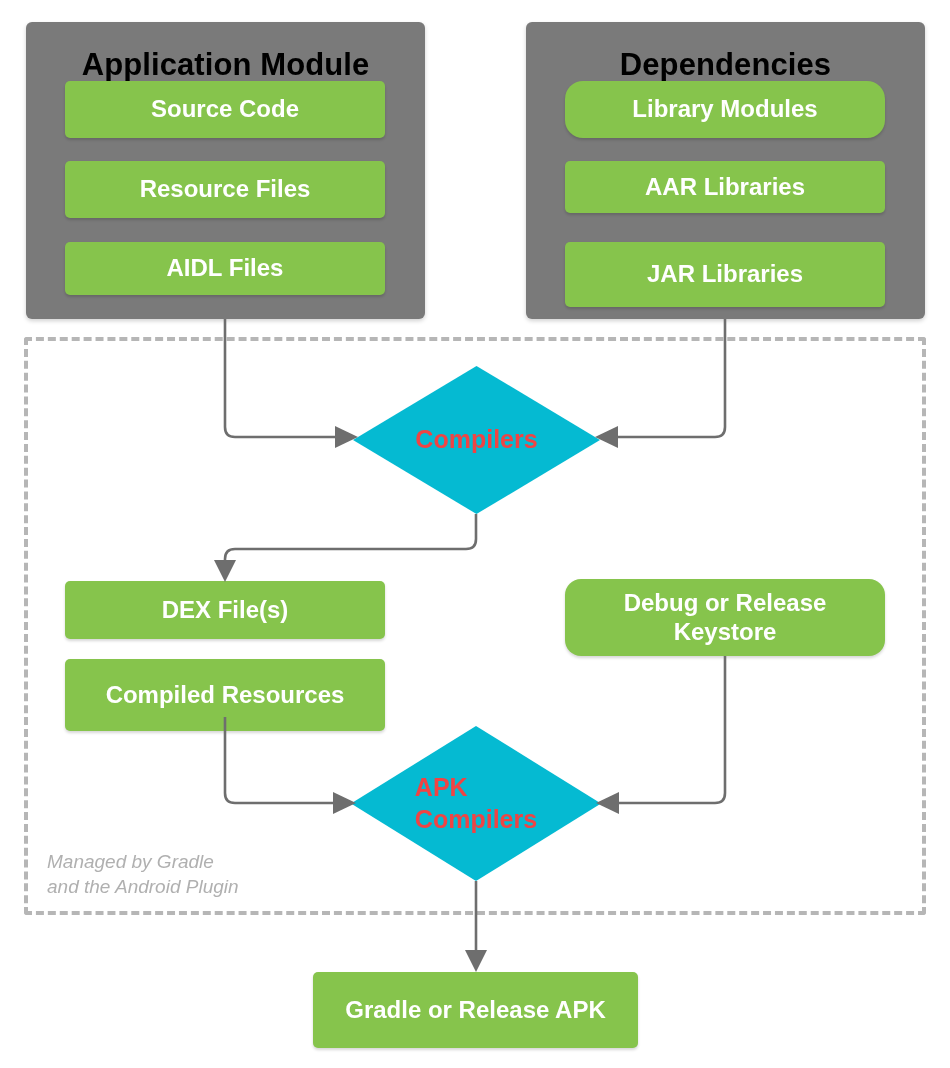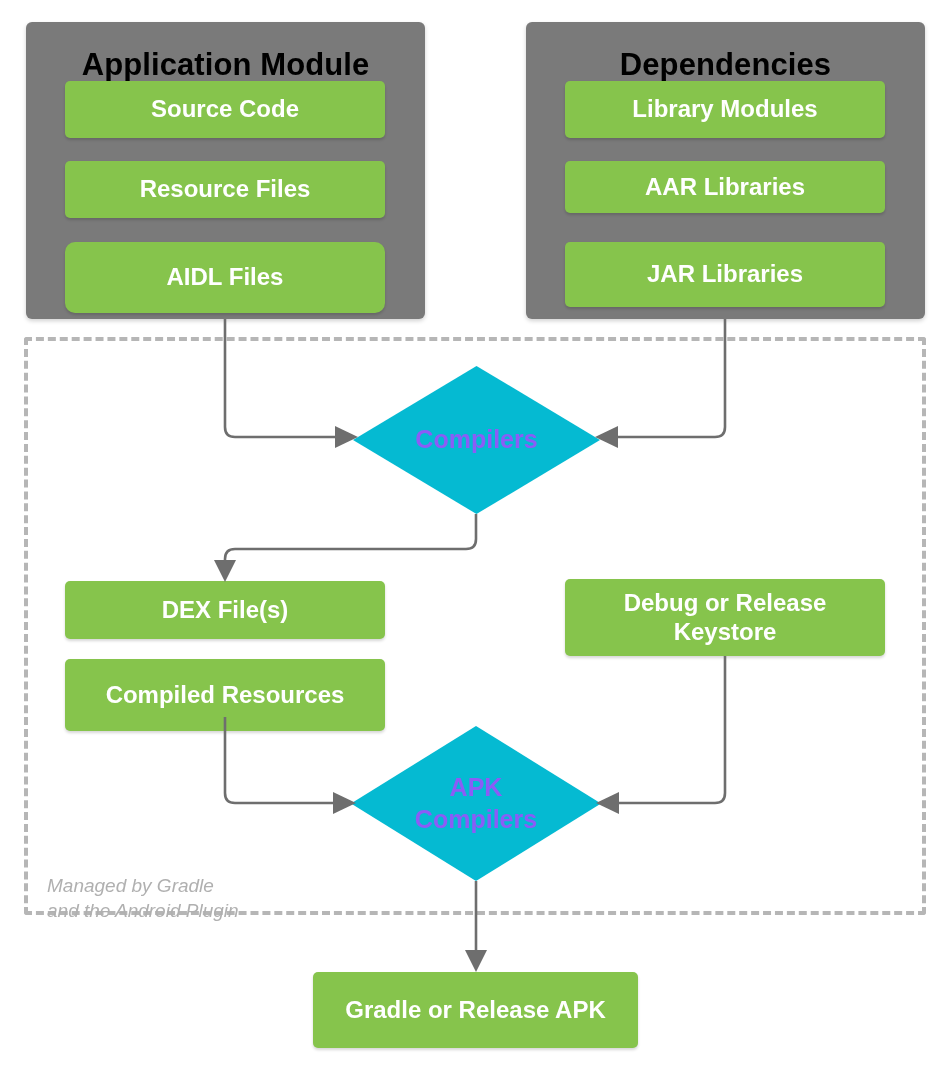--- a/index.html
+++ b/index.html
@@ -62,40 +62,39 @@
     border: 4px dashed #b6b6b6;
     border-radius: 3px;
     background: transparent;
   }
   .managed-caption {
     color: #b0b0b0;
     font-size: 19px;
     font-style: italic;
     line-height: 1.32;
     white-space: pre-line;
-    margin-top: 24px;
   }
 
   
   .diamond-wrap { position: absolute; }
   .diamond-shape {
     position: absolute;
     inset: 0;
     background: #05bad2;
     clip-path: polygon(50% 0%, 100% 50%, 50% 100%, 0% 50%);
     filter: drop-shadow(0 2px 3px rgba(0,0,0,0.16));
   }
   .diamond-label {
     position: absolute;
     inset: 0;
     display: flex;
     align-items: center;
     justify-content: center;
-    text-align: center;
-    color: #8b5cf6;
+    text-align: left;
+    color: #ef4444;
     font-size: 25px;
     font-weight: bold;
     line-height: 1.25;
     white-space: pre-line;
     pointer-events: none;
   }
 
   
   #connectors {
     position: absolute;
@@ -116,37 +115,37 @@
 
 <div id="diagram">
 
   <div class="abs dashed-region" style="left:24px; top:337px; width:902px; height:578px;"></div>
 
   <div class="abs group-box" style="left:26px; top:22px; width:399px; height:297px;">
     <div class="group-title">Application Module</div>
   </div>
   <div class="abs green-box" style="left:65px; top:81px; width:320px; height:57px;">Source Code</div>
   <div class="abs green-box" style="left:65px; top:161px; width:320px; height:57px;">Resource Files</div>
-  <div class="abs green-box" style="left:65px; top:242px; width:320px; height:71px;border-radius:10px;">AIDL Files</div>
+  <div class="abs green-box" style="left:65px; top:242px; width:320px; height:53px;">AIDL Files</div>
 
   <div class="abs group-box" style="left:526px; top:22px; width:399px; height:297px;">
     <div class="group-title">Dependencies</div>
   </div>
-  <div class="abs green-box" style="left:565px; top:81px; width:320px; height:57px;">Library Modules</div>
+  <div class="abs green-box" style="left:565px; top:81px; width:320px; height:57px;border-radius:18px;">Library Modules</div>
   <div class="abs green-box" style="left:565px; top:161px; width:320px; height:52px;">AAR Libraries</div>
   <div class="abs green-box" style="left:565px; top:242px; width:320px; height:65px;">JAR Libraries</div>
 
   <div class="diamond-wrap" style="left:353px; top:366px; width:247px; height:148px;">
     <div class="diamond-shape"></div>
     <div class="diamond-label">Compilers</div>
   </div>
 
   <div class="abs green-box" style="left:65px; top:581px; width:320px; height:58px;">DEX File(s)</div>
   <div class="abs green-box" style="left:65px; top:659px; width:320px; height:72px;">Compiled Resources</div>
-  <div class="abs green-box" style="left:565px; top:579px; width:320px; height:77px;">Debug or Release
+  <div class="abs green-box" style="left:565px; top:579px; width:320px; height:77px;border-radius:16px;">Debug or Release
 Keystore</div>
 
   <div class="diamond-wrap" style="left:351px; top:726px; width:250px; height:155px;">
     <div class="diamond-shape"></div>
     <div class="diamond-label">APK
 Compilers</div>
   </div>
 
   <div class="abs managed-caption" style="left:47px; top:849px; width:300px;">Managed by Gradle
 and the Android Plugin</div>

